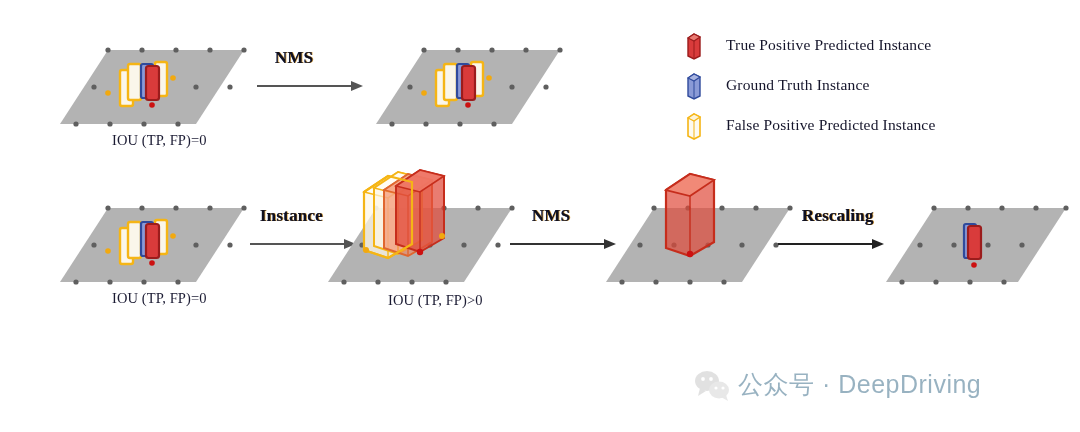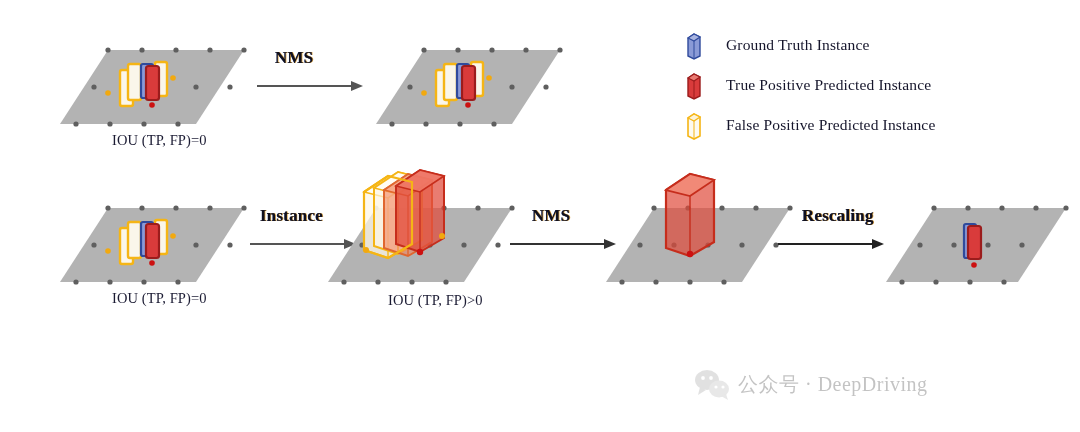--- a/index.html
+++ b/index.html
@@ -78,23 +78,23 @@
   
   #watermark {
     position:absolute;
     left:694px; top:368px;
     display:flex; align-items:center;
     opacity:.42;
     pointer-events:none;
   }
   #watermark .wm-logo { width:36px; height:32px; position:relative; margin-right:8px; flex:0 0 auto; }
   #watermark .wm-text {
-    font-family:Liberation Serif, serif;
-    font-size:20px;
-    color:#737373;
+    font-family:Liberation Sans, sans-serif;
+    font-size:25px;
+    color:#0c4a6e;
     white-space:nowrap;
     letter-spacing:.5px;
   }
 </style>
 </head>
 <body>
 
 <div id="figure">
 
   <svg width="0" height="0" style="position:absolute" aria-hidden="true">
@@ -185,37 +185,37 @@
       </g>
     </svg>
     <div class="iou-label" style="left:12px; top:92px;"></div>
   </div>
 
   <div id="legend">
 
     <div class="legend-row">
       <span class="legend-swatch">
         <svg width="16" height="28" viewBox="0 0 16 28">
+          <polygon points="2,6 8,2 14,5 14,24 8,27 2,24" fill="#d93b3b" stroke="#9b1c1c" stroke-width="1.4"></polygon>
+          <polygon points="2,6 8,2 14,5 8,9" fill="#e97a72" stroke="#9b1c1c" stroke-width="1.1"></polygon>
+          <line x1="8" y1="9" x2="8" y2="27" stroke="#9b1c1c" stroke-width="1"></line>
+        </svg>
+      </span>
+      <span class="legend-text">True Positive Predicted Instance</span>
+    </div>
+
+    <div class="legend-row">
+      <span class="legend-swatch">
+        <svg width="16" height="28" viewBox="0 0 16 28">
           <polygon points="2,6 8,2 14,5 14,24 8,27 2,24" fill="#8a9ad6" stroke="#2f4a9c" stroke-width="1.4"></polygon>
           <polygon points="2,6 8,2 14,5 8,9" fill="#a8b4e0" stroke="#2f4a9c" stroke-width="1.1"></polygon>
           <line x1="8" y1="9" x2="8" y2="27" stroke="#2f4a9c" stroke-width="1"></line>
         </svg>
       </span>
       <span class="legend-text">Ground Truth Instance</span>
-    </div>
-
-    <div class="legend-row">
-      <span class="legend-swatch">
-        <svg width="16" height="28" viewBox="0 0 16 28">
-          <polygon points="2,6 8,2 14,5 14,24 8,27 2,24" fill="#d93b3b" stroke="#9b1c1c" stroke-width="1.4"></polygon>
-          <polygon points="2,6 8,2 14,5 8,9" fill="#e97a72" stroke="#9b1c1c" stroke-width="1.1"></polygon>
-          <line x1="8" y1="9" x2="8" y2="27" stroke="#9b1c1c" stroke-width="1"></line>
-        </svg>
-      </span>
-      <span class="legend-text">True Positive Predicted Instance</span>
     </div>
 
     <div class="legend-row">
       <span class="legend-swatch">
         <svg width="16" height="28" viewBox="0 0 16 28">
           <polygon points="2,6 8,2 14,5 14,24 8,27 2,24" fill="#fdfaf0" stroke="#f5b515" stroke-width="1.6"></polygon>
           <polygon points="2,6 8,2 14,5 8,9" fill="#fdf3d6" stroke="#f5b515" stroke-width="1.2"></polygon>
           <line x1="8" y1="9" x2="8" y2="27" stroke="#f5b515" stroke-width="1"></line>
         </svg>
       </span>

